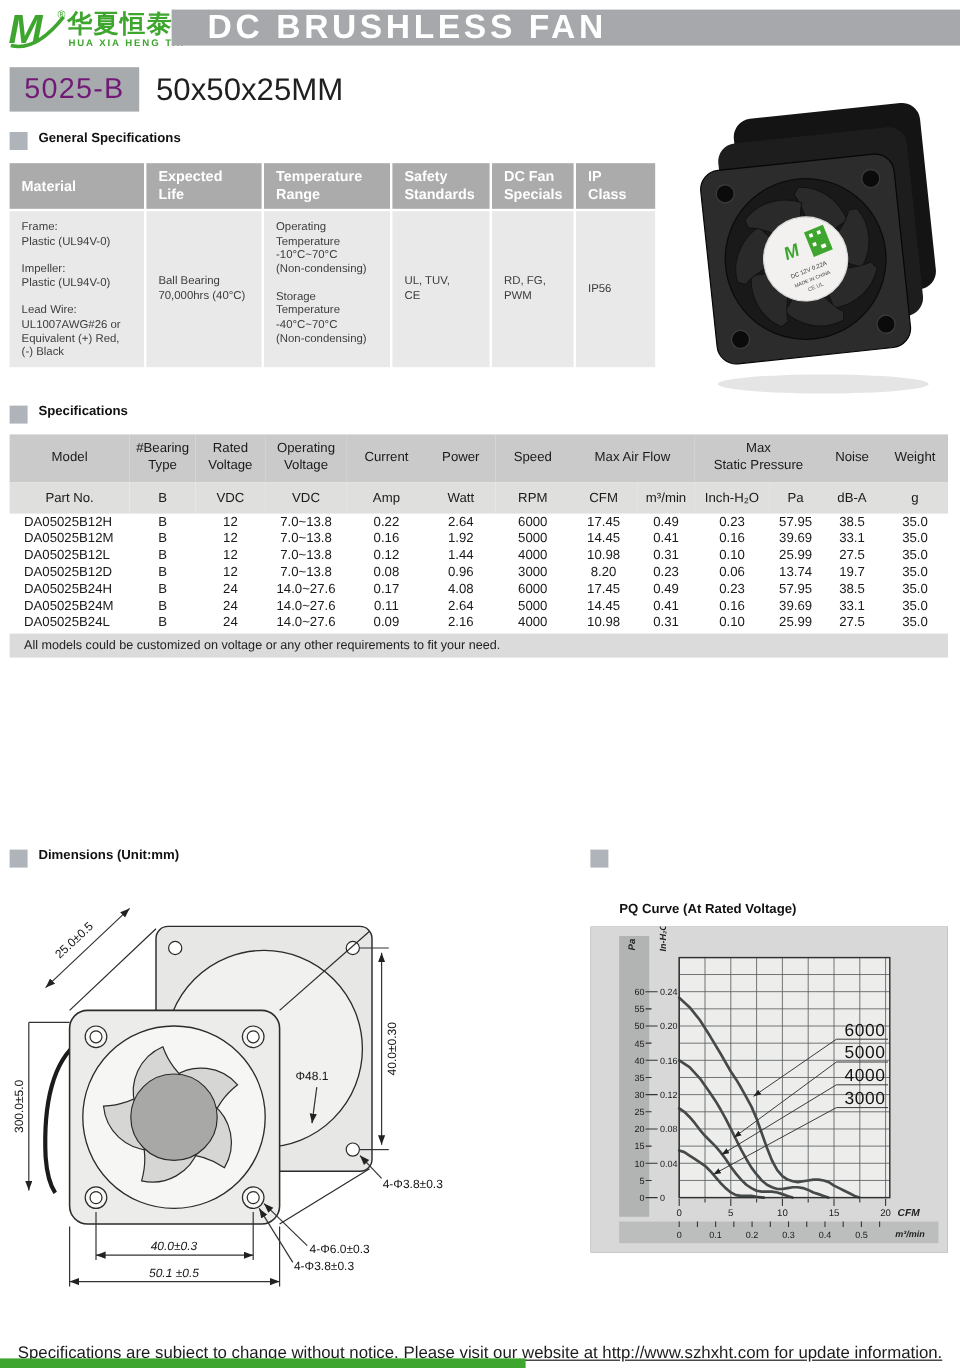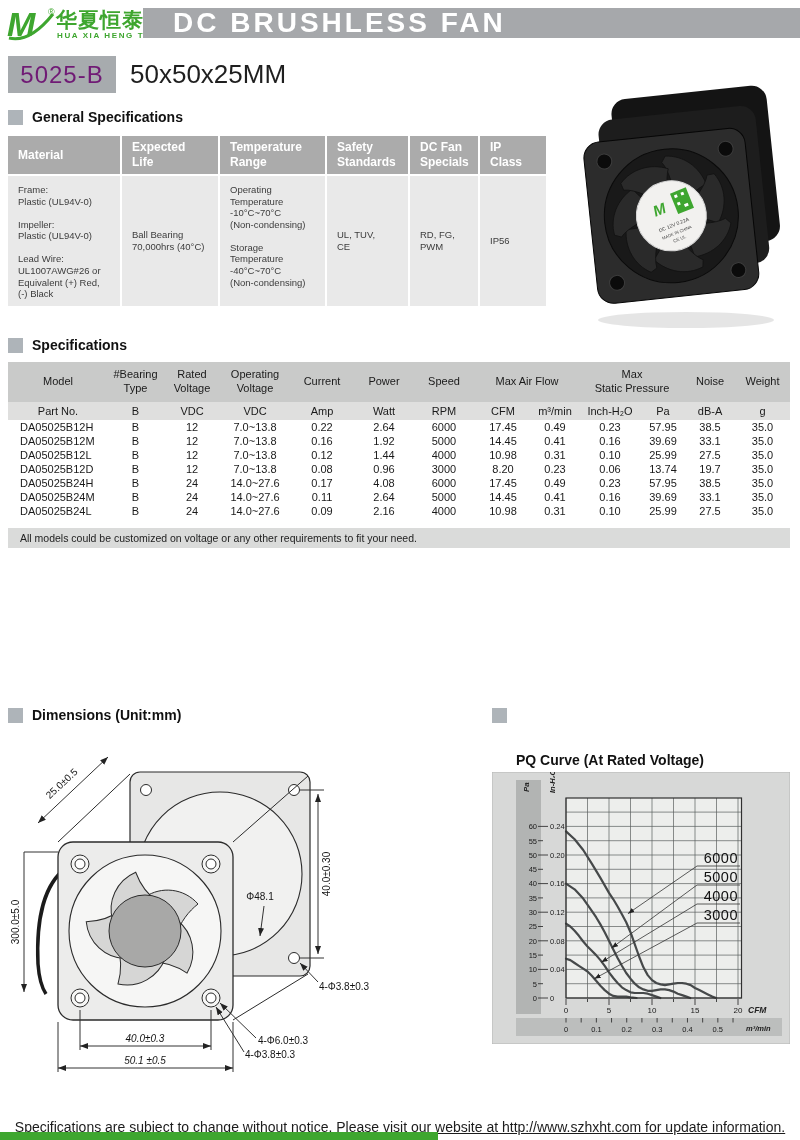--- a/index.html
+++ b/index.html
@@ -12,35 +12,35 @@
   .banner { left:143px; top:8px; width:657px; height:30px; background:#a6a8ab; color:#fff;
             font-size:28px; font-weight:bold; letter-spacing:3px; line-height:30px; padding-left:30px; }
   .logo-cn { left:56px; top:6px; color:#3ea62f; font-size:21px; font-weight:bold; letter-spacing:1px; }
   .logo-en { left:57px; top:31px; color:#3ea62f; font-size:8px; font-weight:bold; letter-spacing:1.6px; }
 
   .model-badge { left:8px; top:56px; width:108px; height:37px; background:#a7abae; color:#701a75;
                  font-size:24px; letter-spacing:1px; text-align:center; line-height:37px; }
   .model-size { left:130px; top:56px; font-size:26px; color:#1f1f1f; line-height:37px; font-weight:400; }
 
   .sec-bullet { width:15px; height:15px; background:#aeb4b9; }
-  .sec-title { font-size:14px; font-weight:bold; color:#111; }
+  .sec-title { font-size:11px; font-weight:bold; color:#111; }
 
   
   .gen-table { left:8px; top:136px; width:534px; display:grid;
                grid-template-columns:112px 96px 105px 81px 68px 66px; column-gap:2px; row-gap:2px; }
   .gh { background:#ababab; color:#fff; font-size:12px; font-weight:bold; line-height:1.25;
         padding:4px 10px; height:38px; display:flex; align-items:center; }
   .gc { background:#e9e9e9; color:#3c3c3c; font-size:9.5px; line-height:1.22; padding:8px 10px; height:130px; }
   .gc.vc { display:flex; align-items:center; }
 
   
   .spec-table { left:8px; top:362px; width:782px; border-collapse:collapse; table-layout:fixed; }
   .spec-table th, .spec-table td { font-weight:400; font-size:11px; color:#1a1a1a; text-align:center; padding:0; }
   .spec-table tr.h1 th { background:#c9cac9; height:40px; line-height:1.25; }
-  .spec-table tr.h2 th { background:#dfdfde; height:18px; }
+  .spec-table tr.h2 th { background:#dfdfde; height:26px; }
   .spec-table tbody td { height:14px; line-height:14px; }
   .spec-table td.part, .spec-table th.part { text-align:left; padding-left:12px; }
   .spec-note { left:8px; top:528px; width:782px; height:20px; background:#dadbda; font-size:10.5px;
                color:#222; line-height:20px; padding-left:12px; }
 
   
   .footer-note { left:0; top:1119px; width:800px; text-align:center; font-size:14px; color:#1c1c1c;text-decoration:underline; }
   .footer-bar { left:0; top:1132px; width:438px; height:8px; background:#3ea62f; }
 
   svg text { font-family:"Liberation Sans", sans-serif; }

